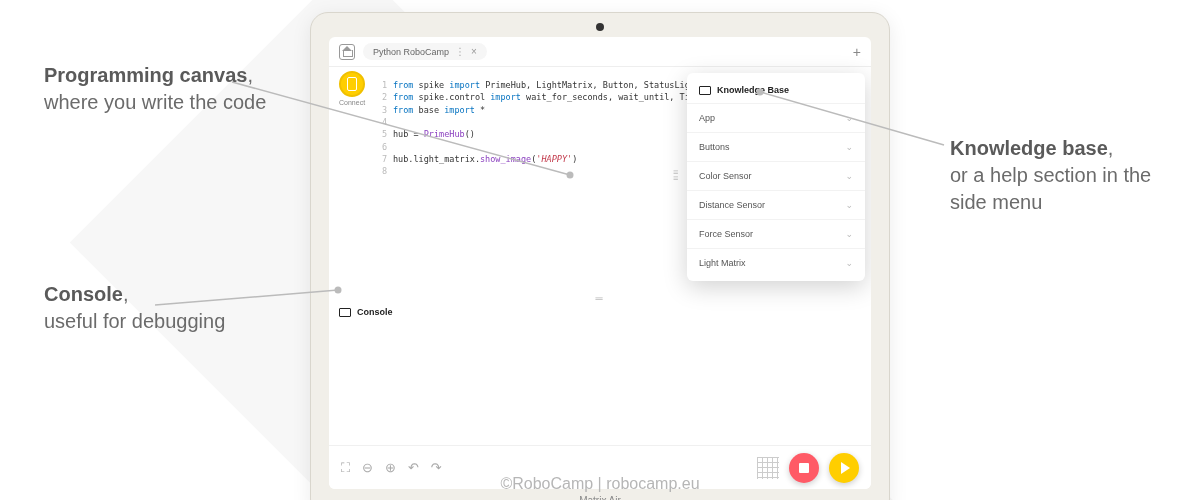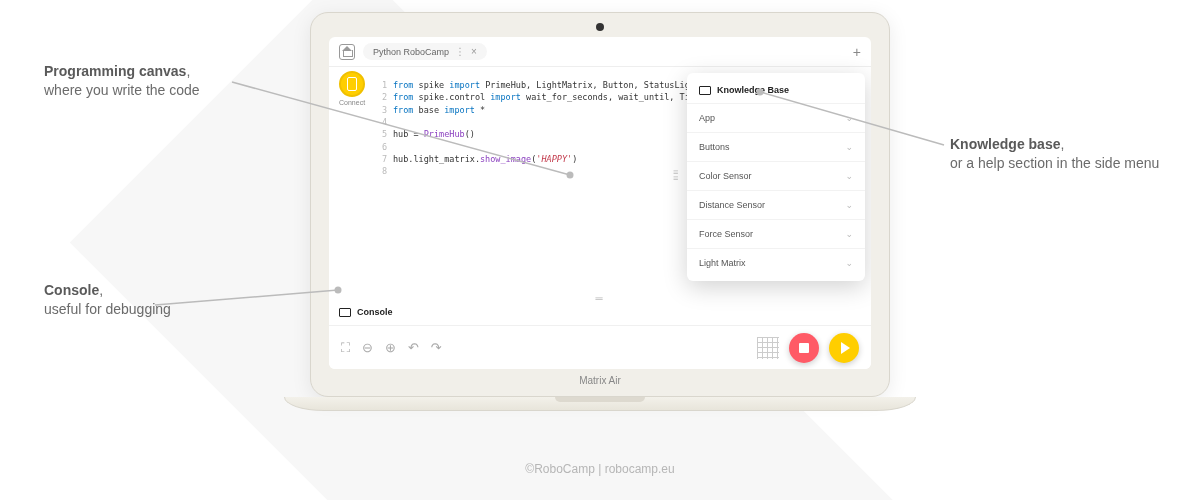--- a/index.html
+++ b/index.html
@@ -21,21 +21,21 @@
     height: 400px;
     background: #f7f7f7;
     transform: translateX(-50%) rotate(45deg);
     z-index: 0;
   }
 
   
   .annotation {
     position: absolute;
     color: #6b6b6b;
-    font-size: 14px;
+    font-size: 20px;
     line-height: 1.35;
     z-index: 5;
   }
   .annotation b { color: #5a5a5a; font-weight: 700; }
   .ann-prog { left: 44px; top: 62px; width: 230px; }
   .ann-cons { left: 44px; top: 281px; width: 230px; }
   .ann-kb   { left: 950px; top: 135px; width: 220px; }
 
   
   .laptop {
@@ -53,21 +53,21 @@
     padding: 18px 18px 10px 18px;
     box-shadow: 0 4px 20px rgba(0,0,0,0.08);
   }
   .camera {
     width: 8px; height: 8px; border-radius: 50%;
     background: #333; margin: -8px auto 6px auto;
   }
   .screen {
     background: #fff;
     border-radius: 6px;
-    height: 332px;
+    height: 452px;
     position: relative;
     overflow: hidden;
   }
   .laptop-label {
     text-align: center;
     font-size: 10px;
     color: #888;
     margin-top: 6px;
   }
   .laptop-base {
@@ -264,24 +264,24 @@
     border-top: 6px solid transparent;
     border-bottom: 6px solid transparent;
     margin-left: 2px;
   }
 
   
   .lines { position: absolute; left:0; top:0; width:1200px; height:500px; z-index:4; pointer-events:none; }
 
   .footer-credit {
     position: absolute;
-    left: 50%; bottom: 24px;
+    left: 50%; bottom: 7px;
     transform: translateX(-50%);
     color: #b6b6b6;
-    font-size: 12px;
+    font-size: 16px;
     z-index: 3;
   }
 </style>
 </head>
 <body>
 
 <div class="bg-shape"></div>
 
 <div class="annotation ann-prog">
   <b>Programming canvas</b><span>,<br>where you write the code</span>

